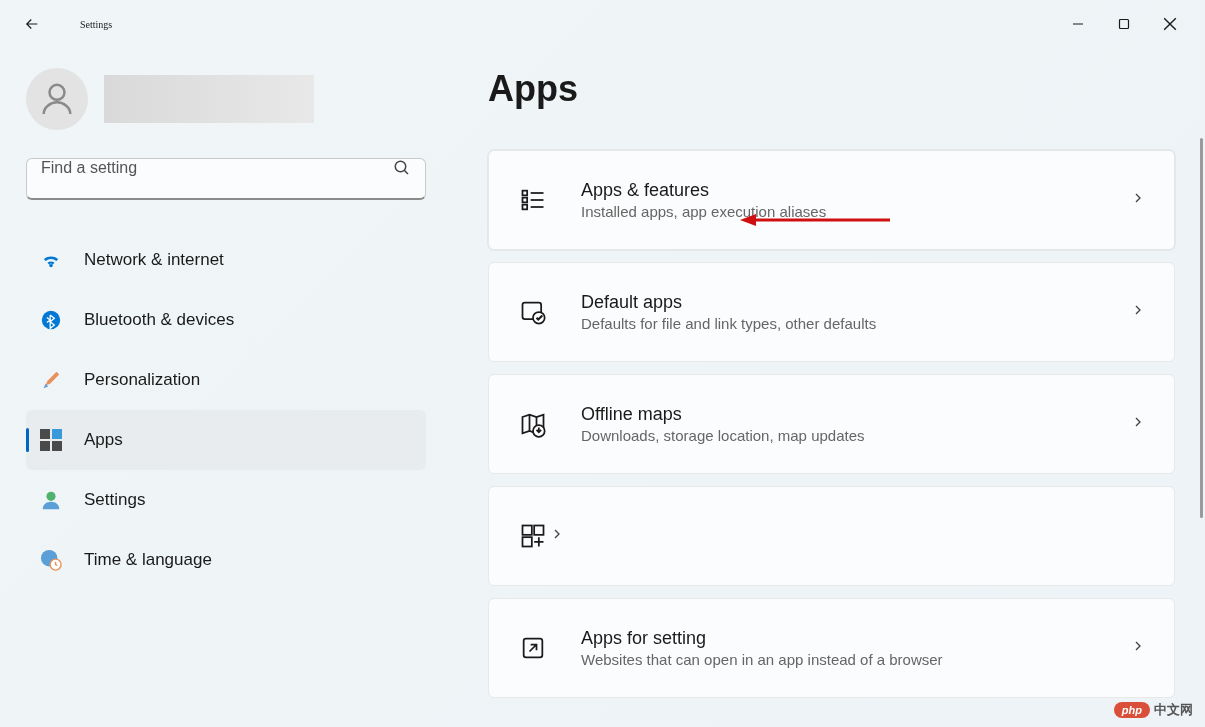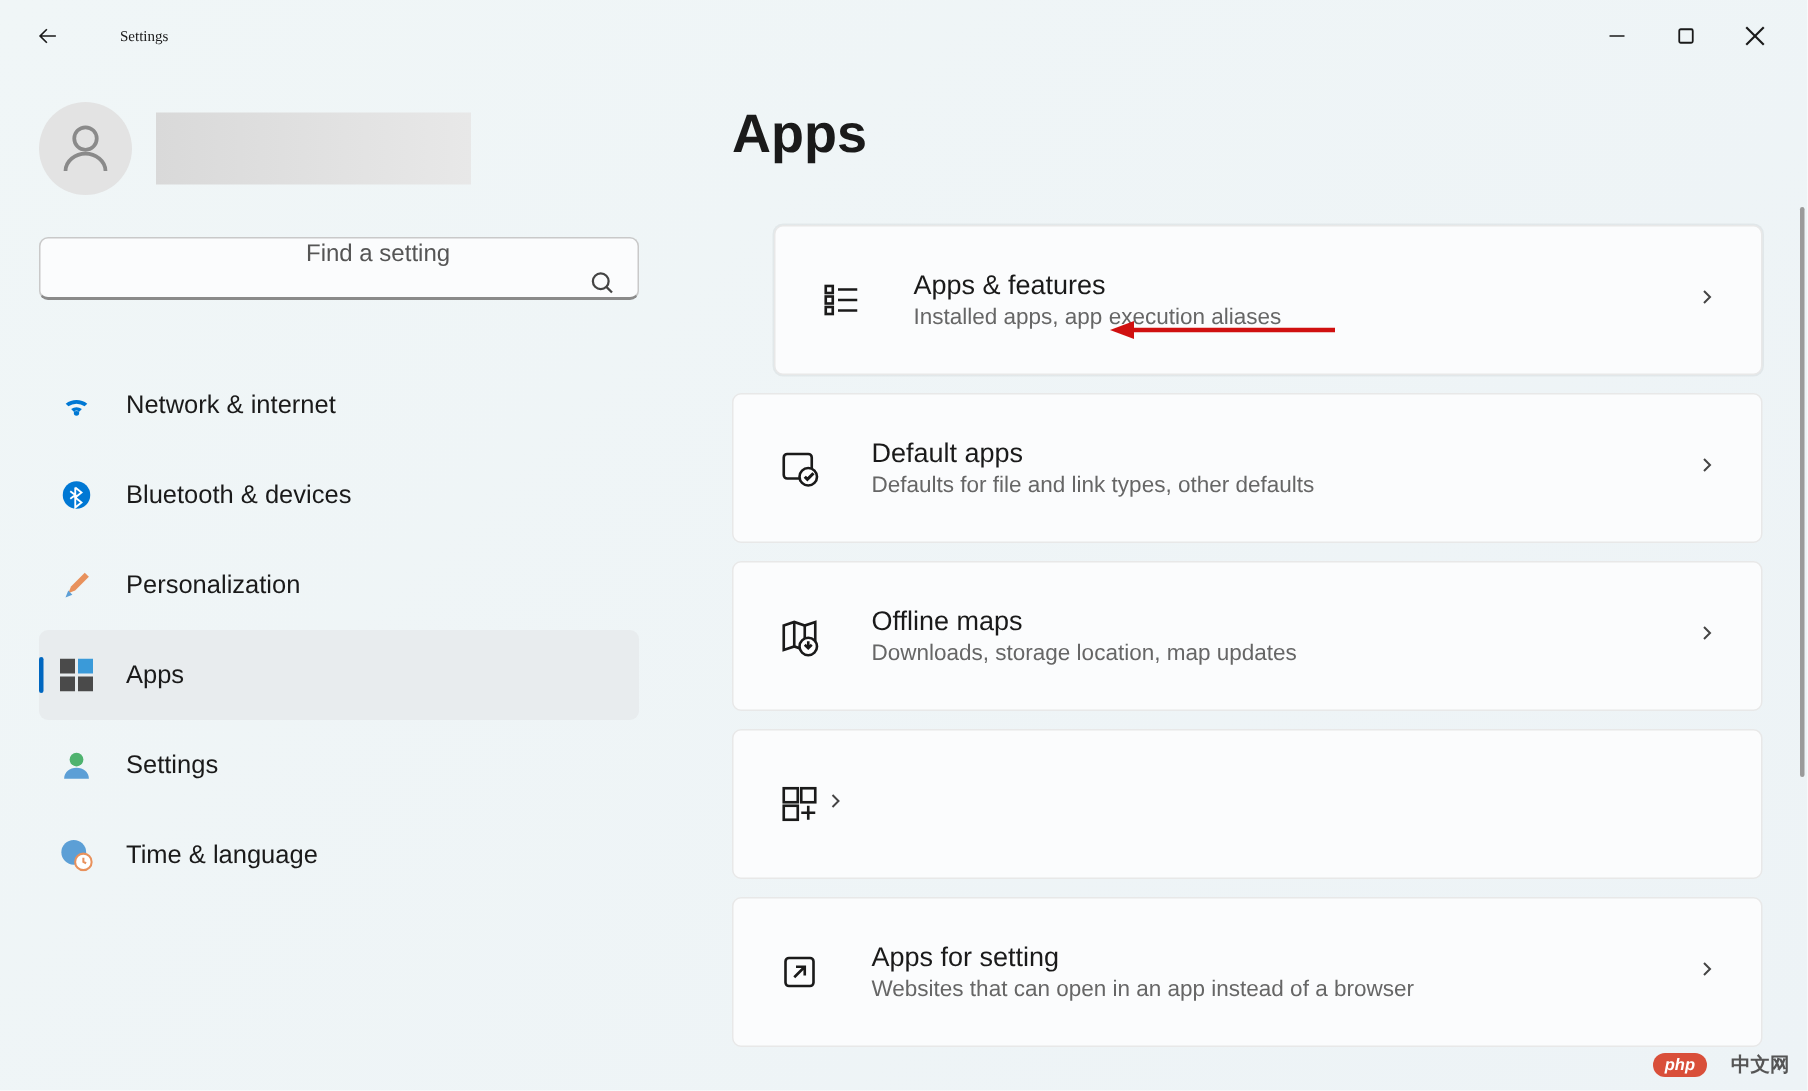--- a/index.html
+++ b/index.html
@@ -79,25 +79,24 @@
       height: 48px;
       background: linear-gradient(90deg, #d9d9d9, #e8e8e8);
     }
     .search-box {
       width: 400px;
       height: 42px;
       background: #fbfcfd;
       border: 1px solid #c9c9c9;
       border-radius: 6px;
       display: flex;
-      align-items: flex-end;
+      align-items: flex-start;
       padding: 0 14px;
-      margin-bottom: 40px;
+      margin-bottom: 30px;
       border-bottom: 2px solid #8a8a8a;
-      flex-direction: column;
     }
     .search-box input {
       flex: 1;
       border: none;
       background: transparent;
       font-size: 16px;
       color: #555;
       outline: none;
     }
     .search-box input::placeholder { color: #555; }
@@ -166,21 +165,20 @@
       border-radius: 6px;
       height: 100px;
       display: flex;
       align-items: center;
       padding: 0 28px;
       cursor: pointer;
       position: relative;
     }
     .card:first-child {
       box-shadow: 0 0 0 1px rgba(0,0,0,0.05);
-      margin-left: 28px;
     }
     .card-icon {
       width: 32px;
       height: 32px;
       display: flex;
       align-items: center;
       justify-content: center;
     }
     .card-text {
       margin-left: 32px;
@@ -212,21 +210,21 @@
       height: 380px;
       background: #9a9a9a;
       border-radius: 2px;
     }
     .watermark {
       position: absolute;
       right: 12px;
       bottom: 8px;
       display: flex;
       align-items: center;
-      gap: 16px;
+      gap: 4px;
       font-size: 13px;
       color: #555;
       font-weight: bold;
       text-align: center;
     }
     .watermark-badge {
       background: #d94f3a;
       color: #fff;
       border-radius: 12px;
       padding: 2px 8px;

